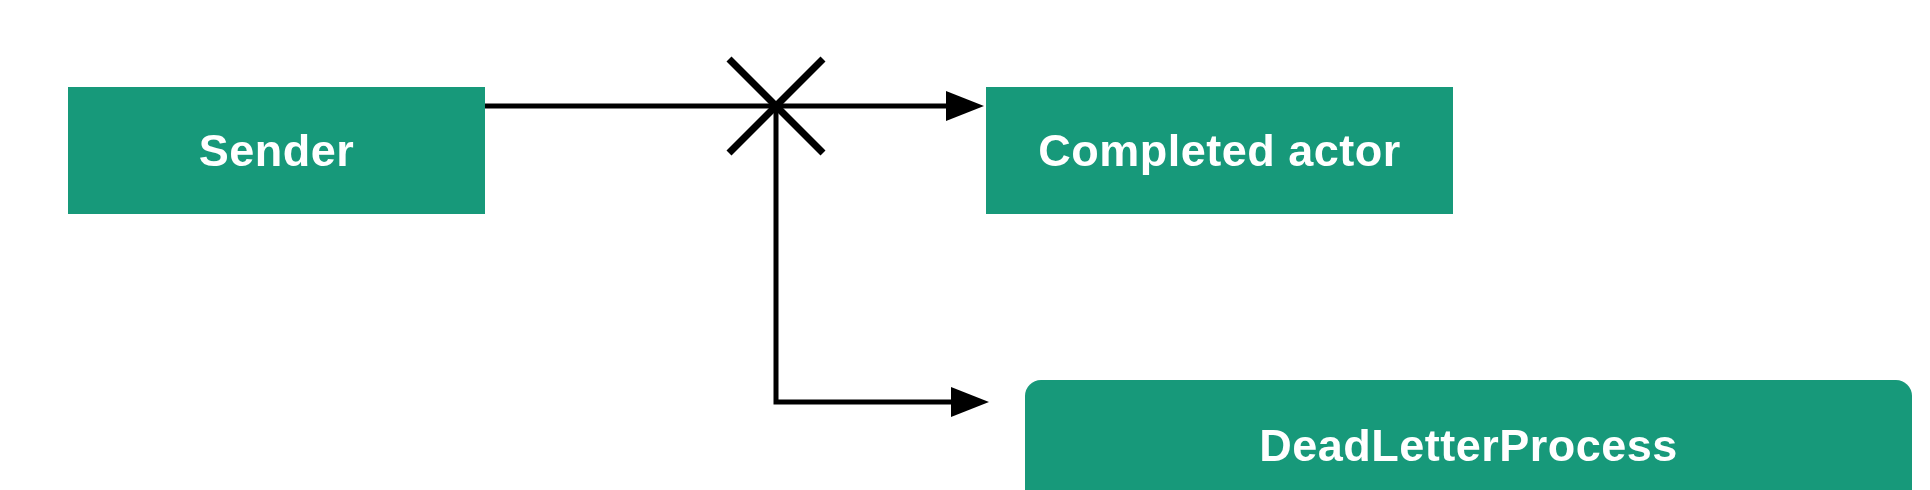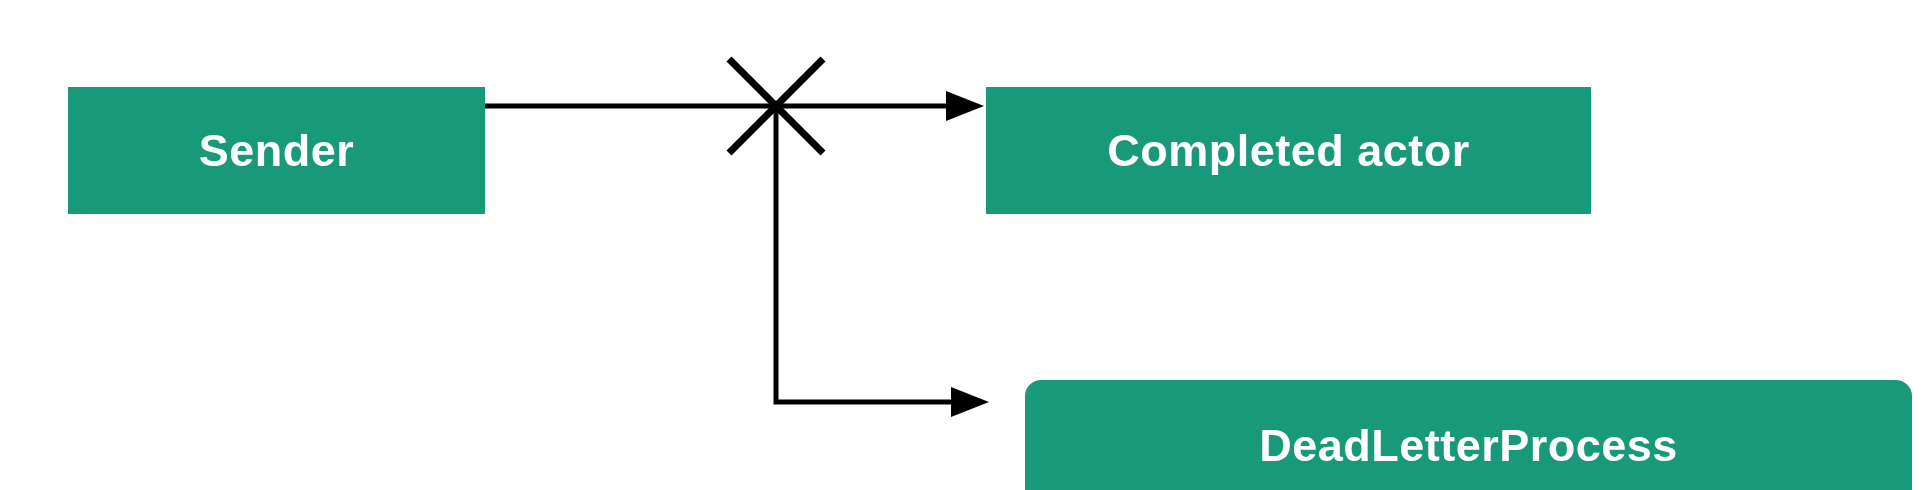--- a/index.html
+++ b/index.html
@@ -29,21 +29,21 @@
     justify-content: center;
     background: var(--node-fill);
     color: var(--node-text);
     font-weight: bold;
     font-size: 45px;
     letter-spacing: 0.5px;
     white-space: nowrap;
     margin-top: 45px;
   }
   .node-sender    { left: 68px;  top: 42px;  width: 417px; height: 127px; }
-  .node-completed { left: 986px; top: 42px;  width: 605px; height: 127px; }
+  .node-completed { left: 986px; top: 42px;  width: 467px; height: 127px; }
   .node-dlp       { left: 1025px; top: 335px; width: 887px; height: 131px; border-radius: 16px; }
   .edge-line { stroke: var(--edge); stroke-width: 5; fill: none; }
   .cross-line { stroke: var(--edge); stroke-width: 7; fill: none; stroke-linecap: butt; }
   .arrowhead { fill: var(--edge); stroke: none; }
 </style>
 </head>
 <body>
 
 <div class="canvas">
 

